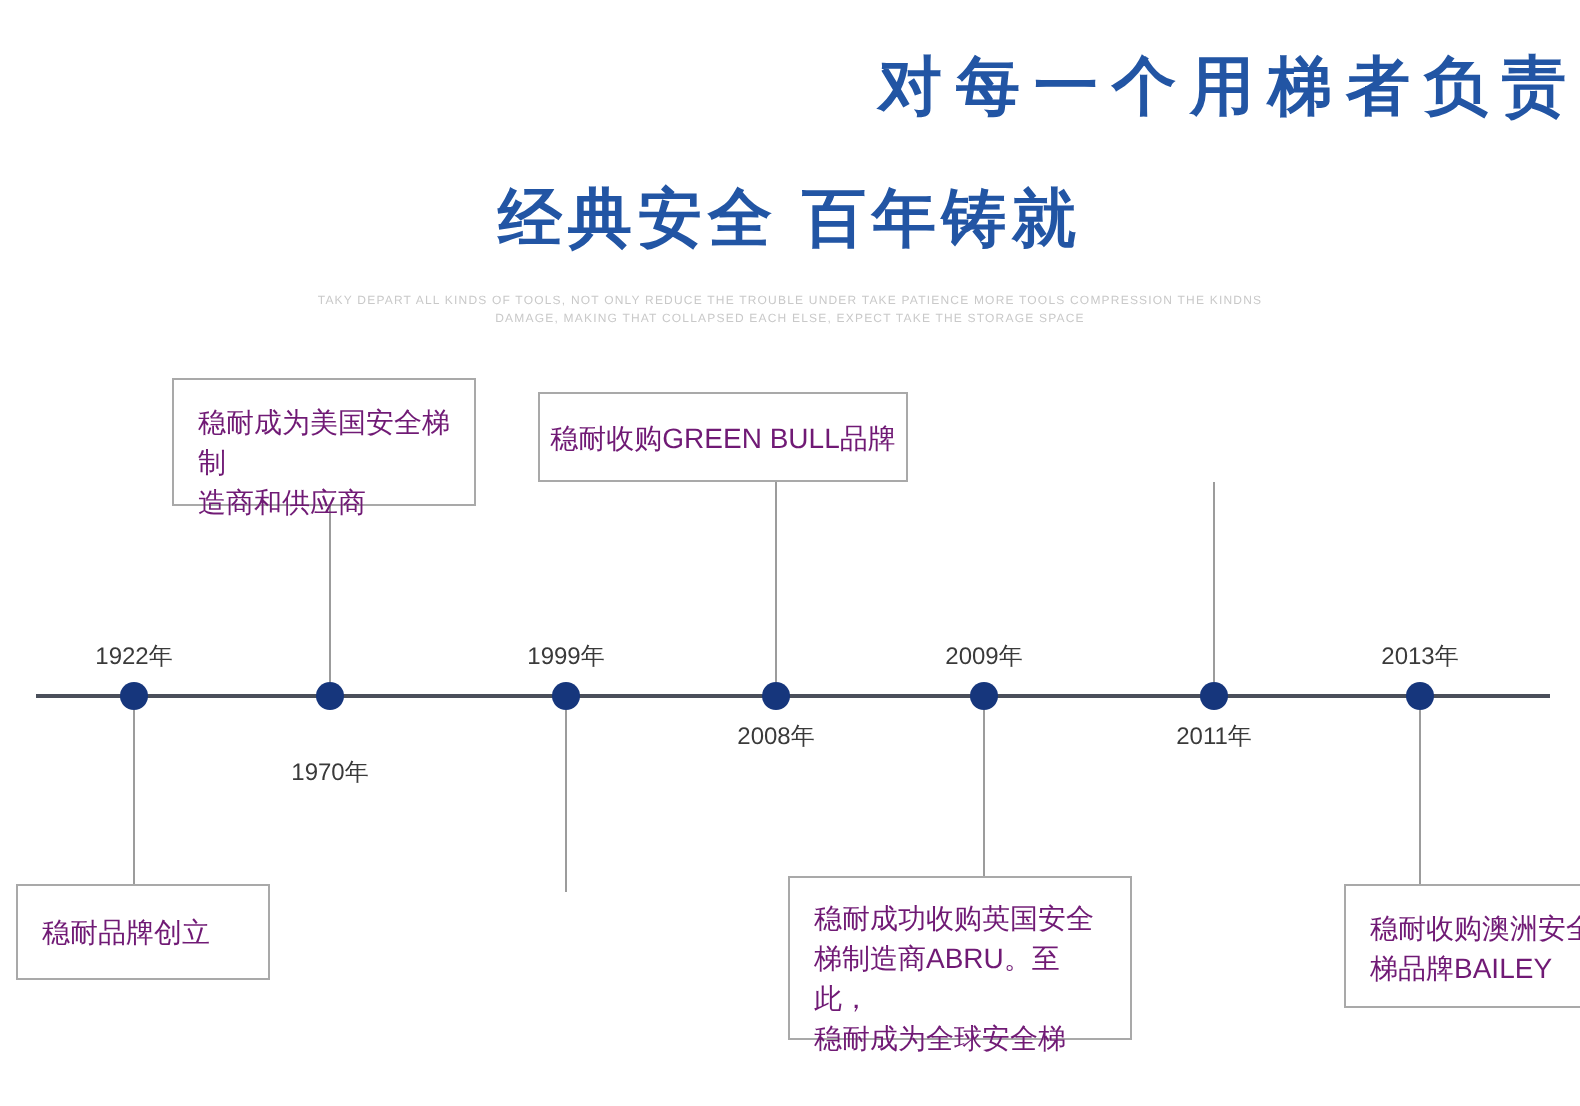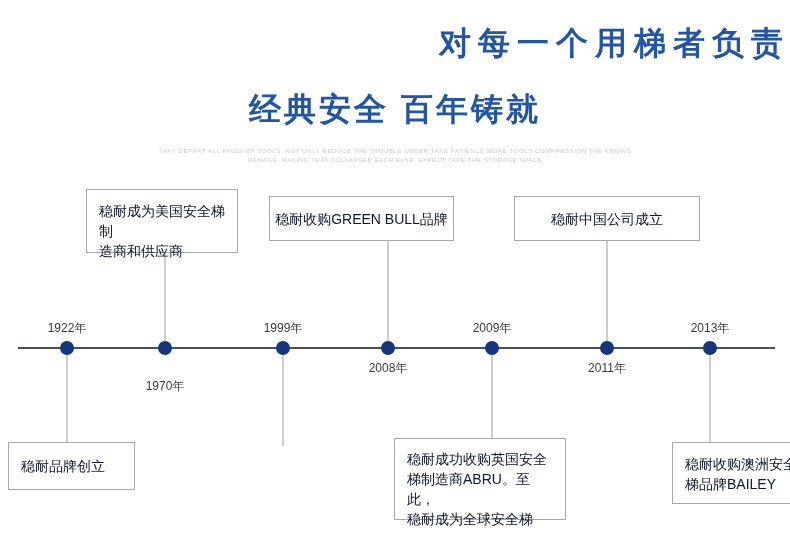--- a/index.html
+++ b/index.html
@@ -75,21 +75,21 @@
     width: 1px;
     background: #9c9c9c;
     transform: translateX(-50%);
   }
 
   .box {
     position: absolute;
     background: #ffffff;
     border: 1px solid #a9a9a9;
     font-size: 14px;
-    color: #0f172a;
+    color: #701a75;
     line-height: 20px;
     padding: 11px 12px;
     white-space: pre-line;
   }
   .box.center {
     display: flex;
     align-items: center;
     justify-content: center;
     white-space: nowrap;
     padding: 0 10px;
@@ -134,21 +134,20 @@
   <div class="year above" style="left:492px;">2009年</div>
   <div class="dot" style="left:492px;"></div>
   <div class="connector" style="left:492px; top:355px; height:83px;"></div>
   <div class="box" style="left:394px; top:438px; width:172px; height:82px; padding-top:10px;">稳耐成功收购英国安全
 梯制造商ABRU。至此，
 稳耐成为全球安全梯</div>
 
   <div class="year below" style="left:607px;">2011年</div>
   <div class="dot" style="left:607px;"></div>
   <div class="connector" style="left:607px; top:241px; height:100px;"></div>
-  <div class="box center" style="left:514px; top:196px; width:186px; height:45px;">稳耐中国公司成立</div>
 
   <div class="year above" style="left:710px;">2013年</div>
   <div class="dot" style="left:710px;"></div>
   <div class="connector" style="left:710px; top:355px; height:87px;"></div>
   <div class="box" style="left:624px; top:442px; width:156px; height:62px;margin-left:48px;">稳耐收购澳洲安全
 梯品牌BAILEY</div>
 
 </div>
 
 </body></html>

